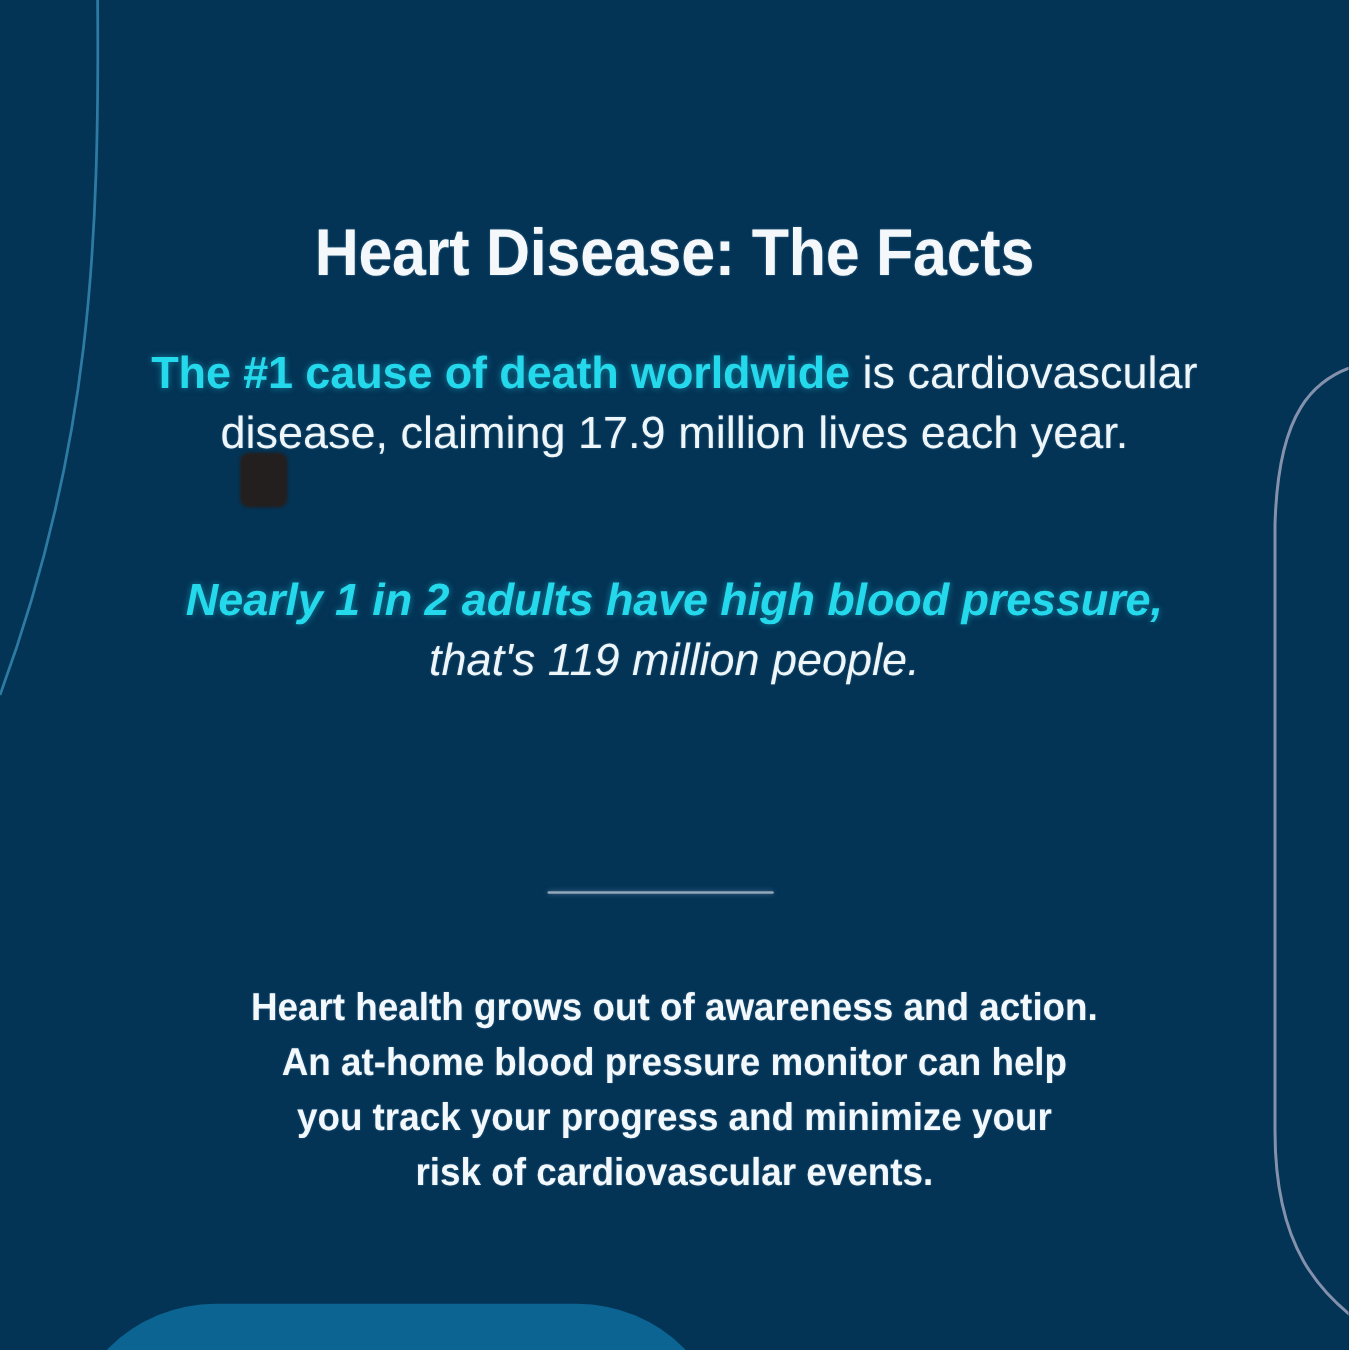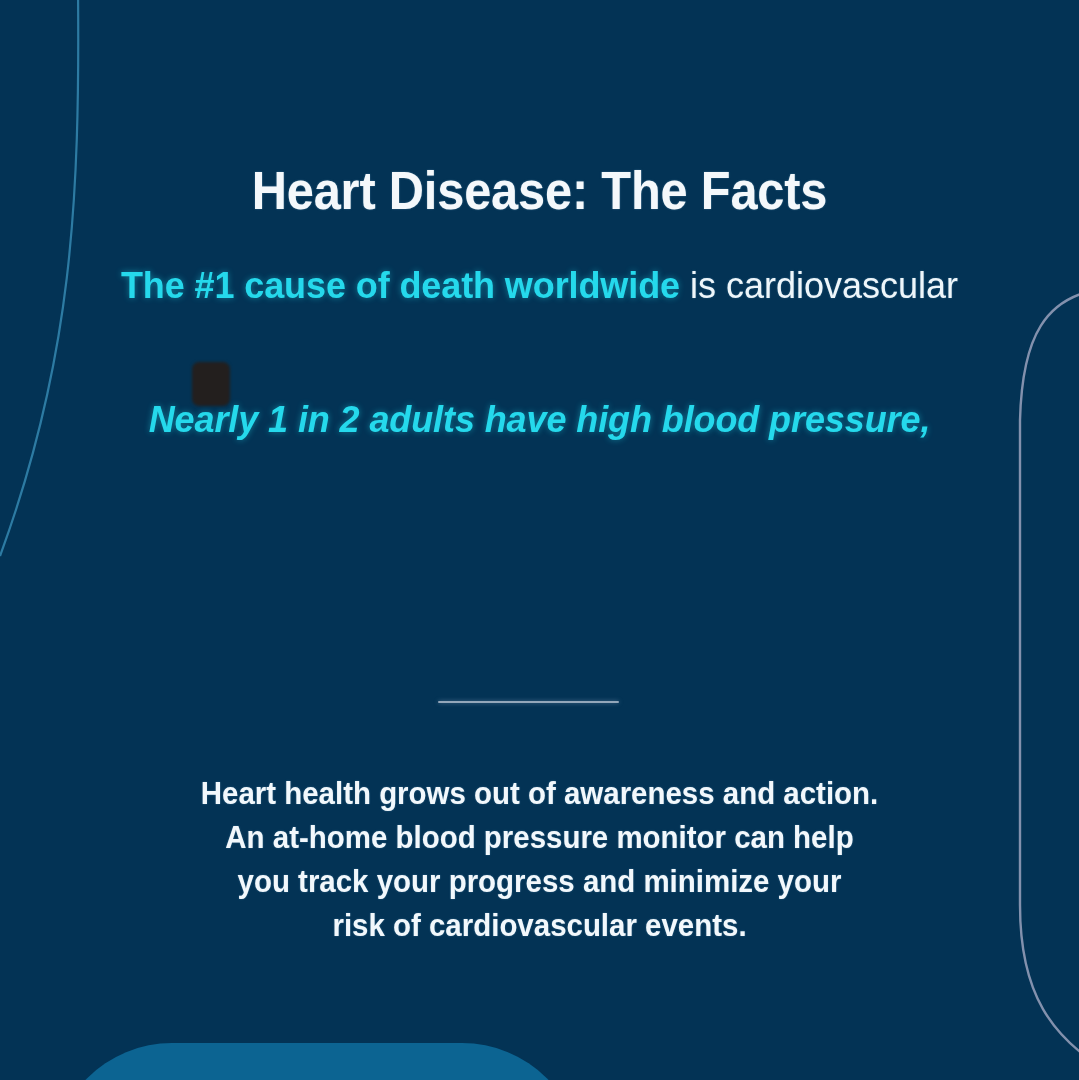--- a/index.html
+++ b/index.html
@@ -45,21 +45,21 @@
     height: 44px;
     background: #231f1e;
     border-radius: 7px;
     filter: blur(1.4px);
   }
 
   
   .content {
     position: absolute;
     left: 0;
-    top: 0;
+    top: 12px;
     width: 1079px;
     height: 759px;
   }
 
   .title {
     position: absolute;
     left: 0;
     top: 160px;
     width: 1079px;
     text-align: center;
@@ -142,24 +142,26 @@
   <div class="artifact"></div>
 
   <div class="content">
 
     <div class="title">Heart Disease: The Facts</div>
 
     <div class="facts">
 
       <div class="fact fact-1">
         <span class="fact-line"><span class="hl">The #1 cause of death worldwide</span><span> is cardiovascular</span></span>
+        <span class="fact-line">disease, claiming 17.9 million lives each year.</span>
       </div>
 
       <div class="fact fact-2">
         <span class="fact-line"><span class="hl">Nearly 1 in 2 adults have high blood pressure,</span><span></span></span>
+        <span class="fact-line">that's 119 million people.</span>
       </div>
 
 
     </div>
 
     <div class="divider"></div>
 
     <div class="footer">
       <span>Heart health grows out of awareness and action.</span>
       <span>An at-home blood pressure monitor can help</span>

